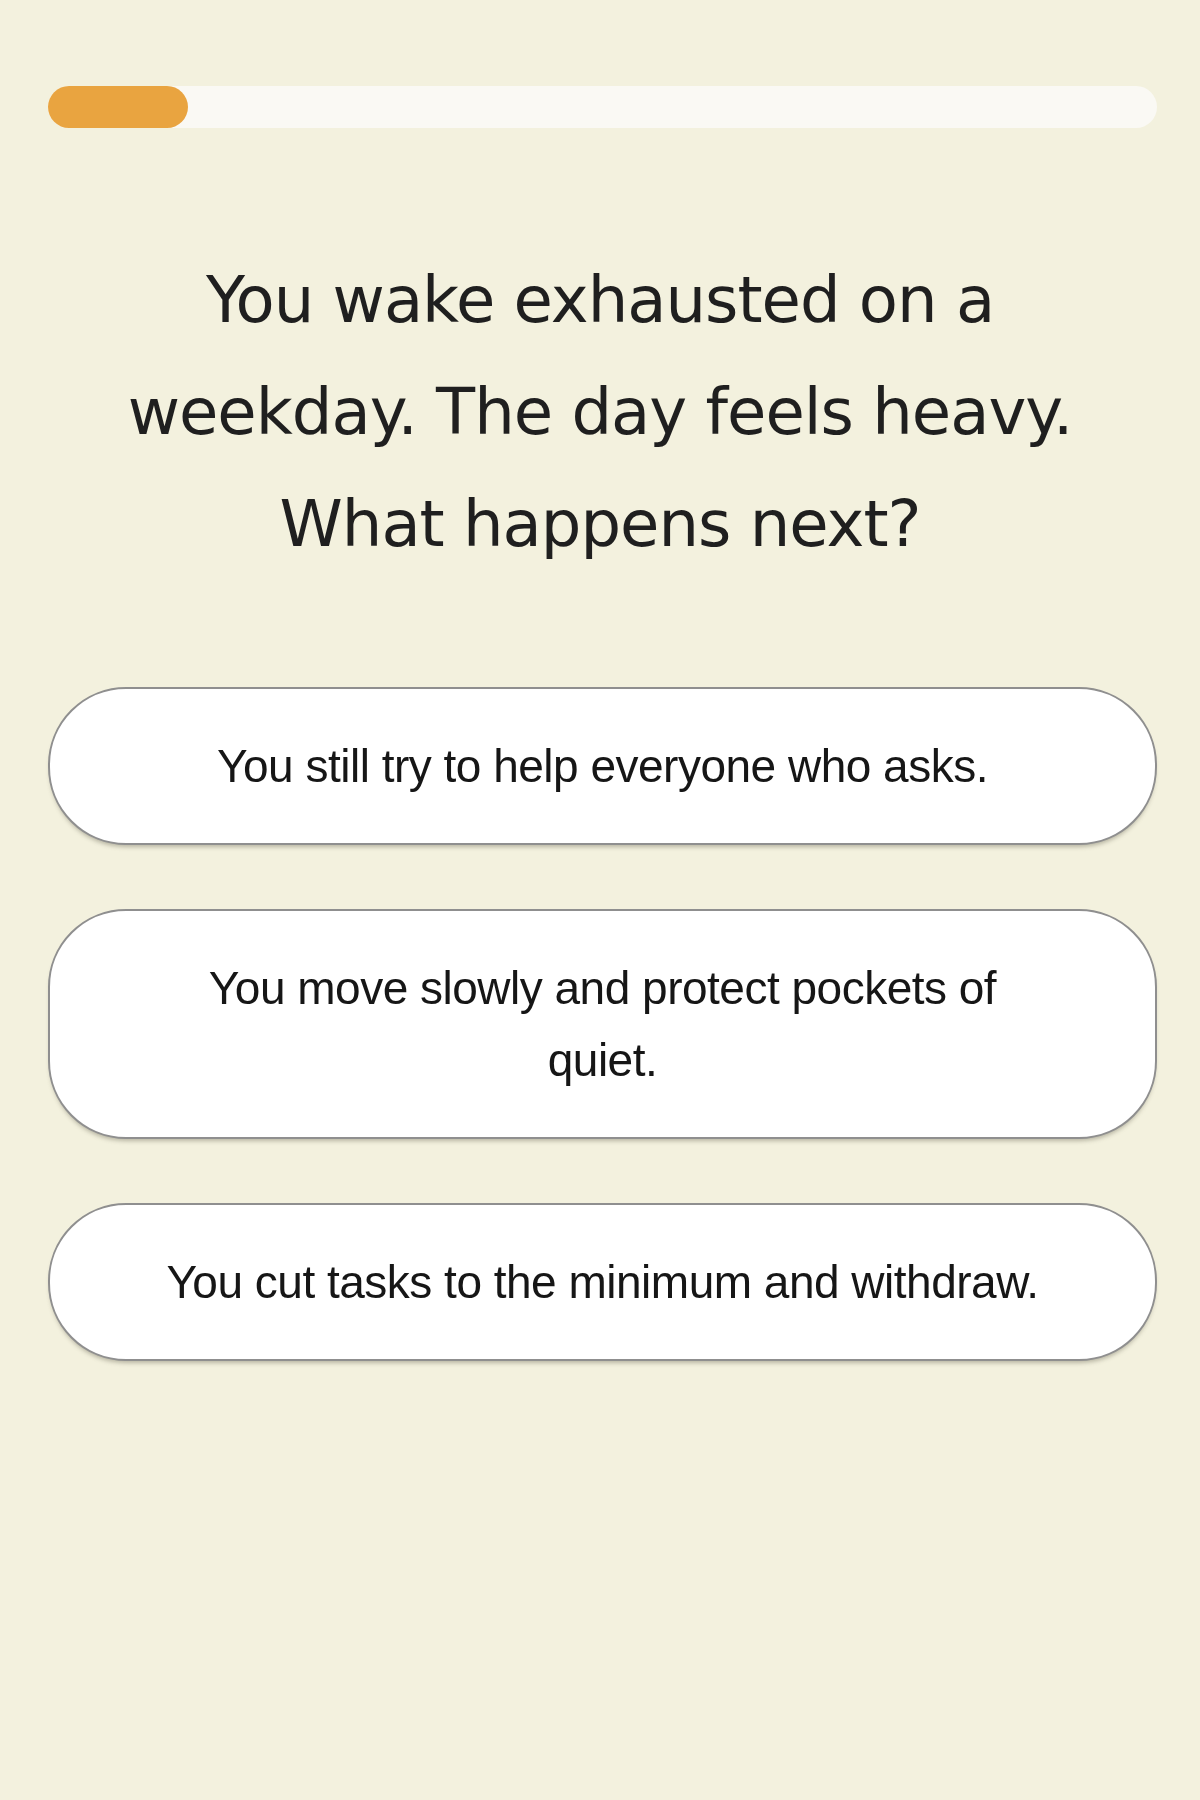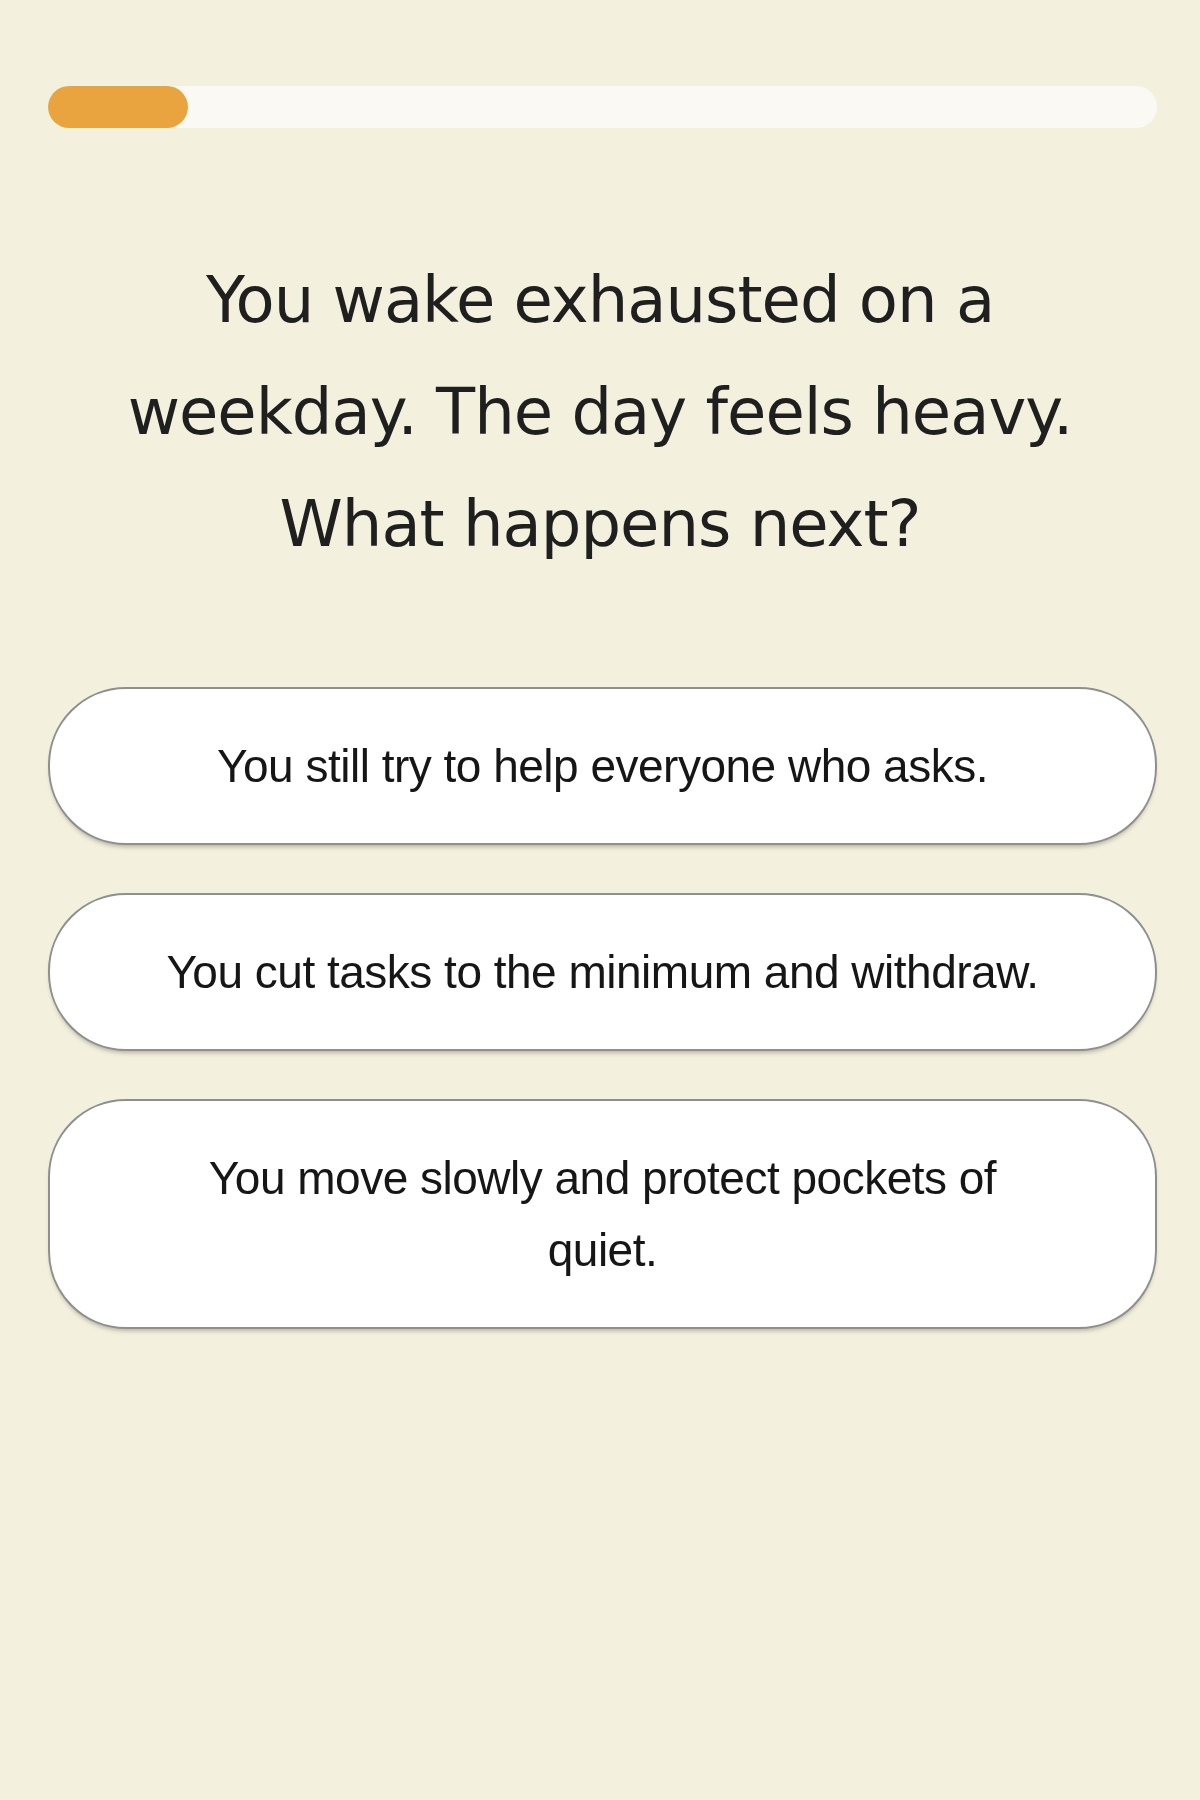--- a/index.html
+++ b/index.html
@@ -52,21 +52,21 @@
     white-space: pre-line;
     letter-spacing: -1px;
   }
   .answers {
     position: absolute;
     top: 687px;
     left: 48px;
     width: 1109px;
     display: flex;
     flex-direction: column;
-    gap: 48px;
+    gap: 64px;
   }
   .answer-option {
     display: block;
     width: 100%;
     background: var(--option-bg);
     border: 2px solid var(--option-border);
     border-radius: 78px;
     padding: 41px 28px;
     font-family: "Liberation Sans", sans-serif;
     font-size: 46px;
@@ -87,18 +87,18 @@
   <div class="progress-track">
     <div class="progress-fill" style="width: 12.6%;"></div>
   </div>
 
   <h1 class="question-title">You wake exhausted on a
 weekday. The day feels heavy.
 What happens next?</h1>
 
   <div class="answers">
     <button class="answer-option">You still try to help everyone who asks.</button>
-    <button class="answer-option">You cut tasks to the minimum and withdraw.</button>
     <button class="answer-option">You move slowly and protect pockets of
 quiet.</button>
+    <button class="answer-option">You cut tasks to the minimum and withdraw.</button>
   </div>
 
 </div>
 
 </body></html>

